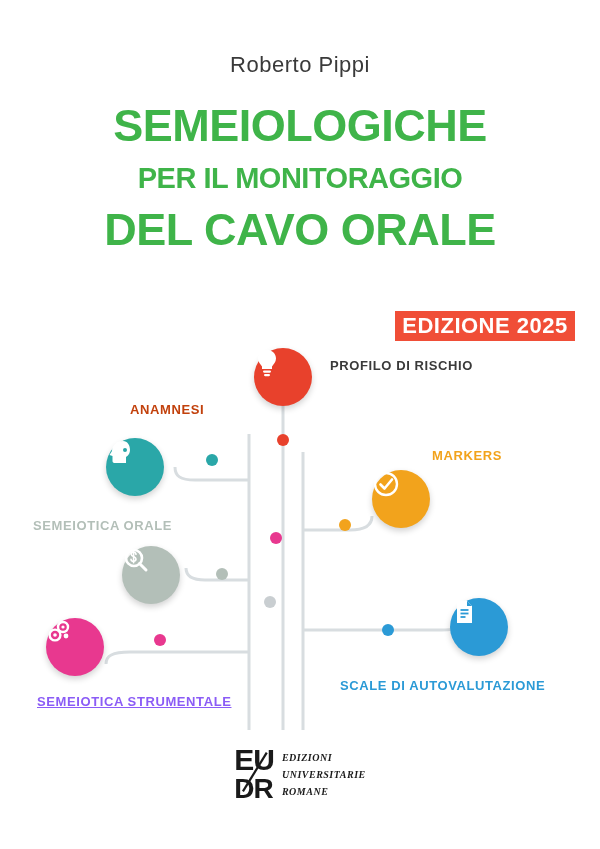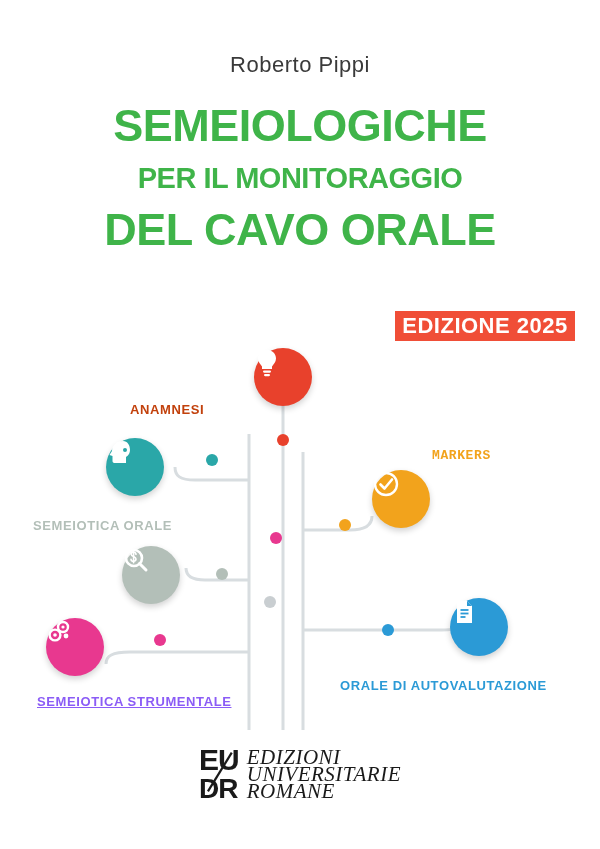--- a/index.html
+++ b/index.html
@@ -106,21 +106,21 @@
   .n-anamnesi { background: #2aa7a8; width: 58px; height: 58px; top: 108px; left: 106px; }
   .n-fisica { background: #b3bfb8; width: 58px; height: 58px; top: 216px; left: 122px; }
   .n-strumentale { background: #e8388f; width: 58px; height: 58px; top: 288px; left: 46px; }
   .n-markers { background: #f2a31c; width: 58px; height: 58px; top: 140px; left: 372px; }
   .n-scale { background: #2b9ad6; width: 58px; height: 58px; top: 268px; left: 450px; }
 
   .lbl-rischio { top: 28px; left: 330px; color: #3a3a3a; }
   .lbl-anamnesi { top: 72px; left: 86px; color: #c2410c; margin-left: 44px; }
   .lbl-fisica { top: 188px; left: 33px; color: #b3bfb8; }
   .lbl-strumentale { top: 364px; left: 37px; color: #8b5cf6; text-decoration: underline; }
-  .lbl-markers { top: 118px; left: 432px; color: #f2a31c; font-family: Liberation Mono, monospace; }
+  .lbl-markers { top: 118px; left: 432px; color: #f2a31c; }
   .lbl-scale { top: 348px; left: 340px; color: #2b9ad6; }
 
   
   .publisher {
     position: absolute;
     top: 745px;
     left: 0;
     width: 600px;
     display: flex;
     justify-content: center;
@@ -145,22 +145,22 @@
   .pub-mark .slash {
     position: absolute;
     top: -2px;
     left: 0;
     width: 100%;
     height: 100%;
   }
   .pub-text {
     font-family: "Liberation Serif", serif;
     font-style: italic;
-    font-weight: 400;
-    font-size: 21px;
+    font-weight: 700;
+    font-size: 10px;
     line-height: 17px;
     color: #1a1a1a;
     letter-spacing: 0.5px;
   }
 </style>
 </head>
 <body>
 
 <div class="cover">
 
@@ -206,20 +206,21 @@
 
     <div class="node n-rischio">
       <span class="glyph">
         <svg width="26" height="30" viewBox="0 0 26 30">
           <path d="M13 2 C7.5 2 4 6 4 10.5 C4 14 6.5 16 8 18.5 L8 21 L18 21 L18 18.5 C19.5 16 22 14 22 10.5 C22 6 18.5 2 13 2 Z" fill="#ffffff"></path>
           <rect x="9" y="22.5" width="8" height="2.2" rx="1.1" fill="#ffffff"></rect>
           <rect x="10" y="26" width="6" height="2.2" rx="1.1" fill="#ffffff"></rect>
         </svg>
       </span>
     </div>
+    <div class="node-label lbl-rischio">PROFILO DI RISCHIO</div>
 
     <div class="node n-anamnesi">
       <span class="glyph">
         <svg width="28" height="28" viewBox="0 0 28 28">
           <path d="M17 3 C10 3 6 8 6 13 L3.5 17 L6.5 18 L6.5 23 C6.5 24.5 7.5 25 9 25 L20 25 L20 19 C23 17 24 14.5 24 12 C24 7 21.5 3 17 3 Z" fill="#ffffff"></path>
           <circle cx="19" cy="12" r="2" fill="#2aa7a8"></circle>
         </svg>
       </span>
     </div>
     <div class="node-label lbl-anamnesi">ANAMNESI</div>
@@ -263,21 +264,21 @@
       <span class="glyph">
         <svg width="28" height="28" viewBox="0 0 28 28">
           <path d="M7 3 L17 3 L22 8 L22 25 L7 25 Z" fill="#ffffff"></path>
           <path d="M17 3 L17 8 L22 8 Z" fill="#2b9ad6"></path>
           <line x1="10.5" y1="12" x2="18.5" y2="12" stroke="#2b9ad6" stroke-width="1.8"></line>
           <line x1="10.5" y1="15.5" x2="18.5" y2="15.5" stroke="#2b9ad6" stroke-width="1.8"></line>
           <line x1="10.5" y1="19" x2="15.5" y2="19" stroke="#2b9ad6" stroke-width="1.8"></line>
         </svg>
       </span>
     </div>
-    <div class="node-label lbl-scale">ORALE DI AUTOVALUTAZIONE</div>
+    <div class="node-label lbl-scale">SCALE DI AUTOVALUTAZIONE</div>
 
   </div>
 
   <div class="publisher">
     <div class="pub-inner">
       <div class="pub-mark">
         <span class="eu">EU</span>
         <span class="dr">DR</span>
         <svg class="slash" width="56" height="60" viewBox="0 0 56 60">
           <line x1="44" y1="4" x2="12" y2="56" stroke="#1a1a1a" stroke-width="3"></line>

